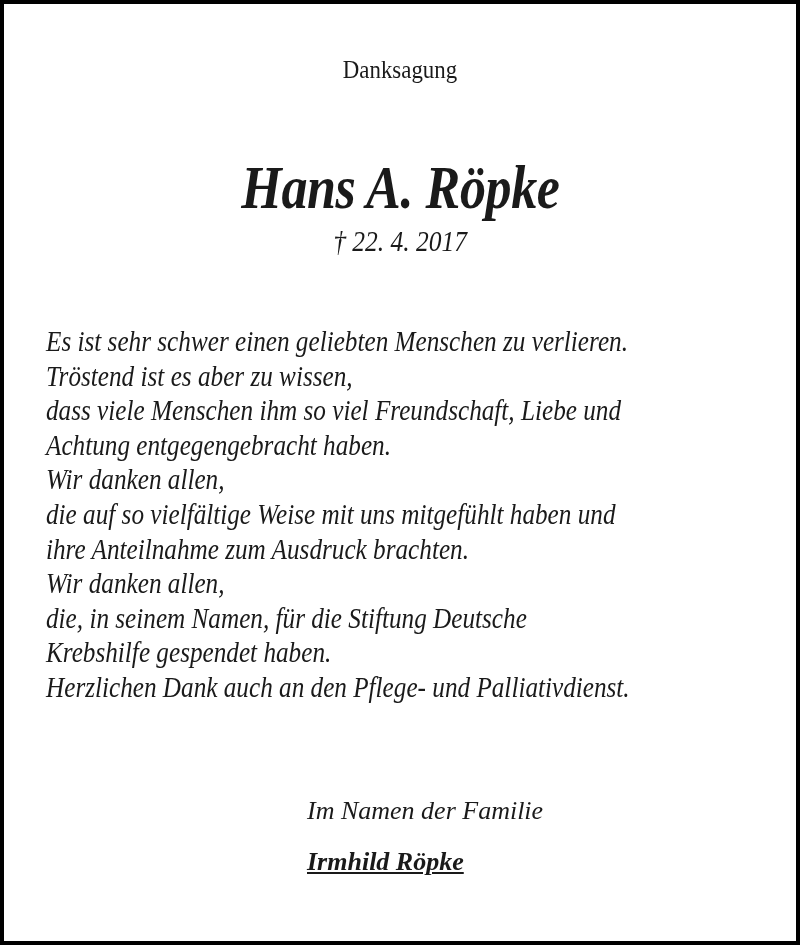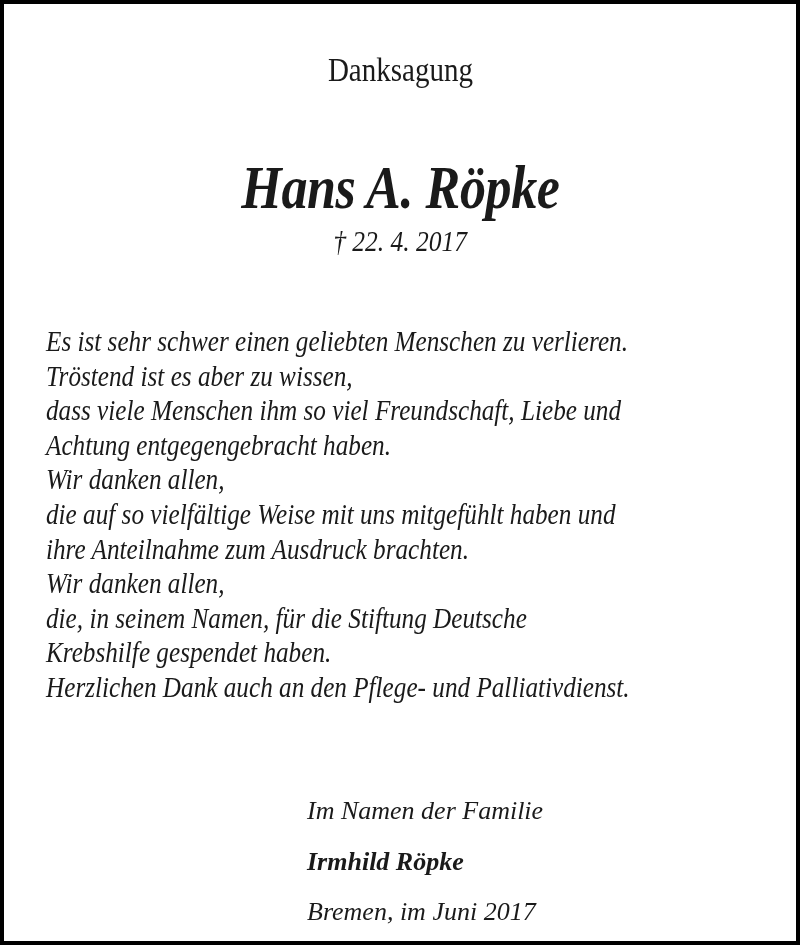--- a/index.html
+++ b/index.html
@@ -9,21 +9,21 @@
     width: 800px; height: 945px;
     box-sizing: border-box;
     border: 4px solid #000;
     background: #fff;
     color: #1a1a1a;
     font-family: "Liberation Serif", serif;
   }
   .abs { position: absolute; white-space: nowrap; }
   .heading {
     top: 50px; left: 0; width: 792px; text-align: center;
-    font-size: 33px; line-height: 32px;
+    font-size: 26px; line-height: 32px;
   }
   .heading span { display: inline-block; transform: scaleX(0.88); }
   .name {
     top: 138px; left: 0; width: 792px; text-align: center;
     font-size: 62px; line-height: 90px; font-weight: bold; font-style: italic;
   }
   .name span { display: inline-block; transform: scaleX(0.84); letter-spacing: -0.5px; }
   .date {
     top: 220px; left: 0; width: 792px; text-align: center;
     font-size: 29px; line-height: 34px; font-style: italic;
@@ -33,21 +33,21 @@
     top: 320px; left: 42px;
     font-size: 30px; line-height: 34.6px; font-style: italic;
     transform-origin: 0 0; transform: scaleX(0.84);
   }
   .body .line { display: block; }
   .sig {
     top: 774px; left: 303px;
     font-size: 26px; line-height: 34.5px; font-style: italic;
   }
   .sig .line { display: block; margin-top: 16px; }
-  .sig .bold { font-weight: bold; }
+  .sig .bold { font-weight: bold; text-decoration: underline; }
 </style>
 </head>
 <body>
 
 <div class="frame">
   <div class="abs heading">
     <span>Danksagung</span>
   </div>
 
   <div class="abs name">
@@ -68,15 +68,14 @@
     <span class="line">ihre Anteilnahme zum Ausdruck brachten.</span>
     <span class="line">Wir danken allen,</span>
     <span class="line">die, in seinem Namen, für die Stiftung Deutsche</span>
     <span class="line">Krebshilfe gespendet haben.</span>
     <span class="line">Herzlichen Dank auch an den Pflege- und Palliativdienst.</span>
   </div>
 
   <div class="abs sig">
     <span class="line">Im Namen der Familie</span>
     <span class="line bold">Irmhild Röpke</span>
-    <span class="line">Bremen, im Juni 2017</span>
   </div>
 </div>
 
 </body></html>

